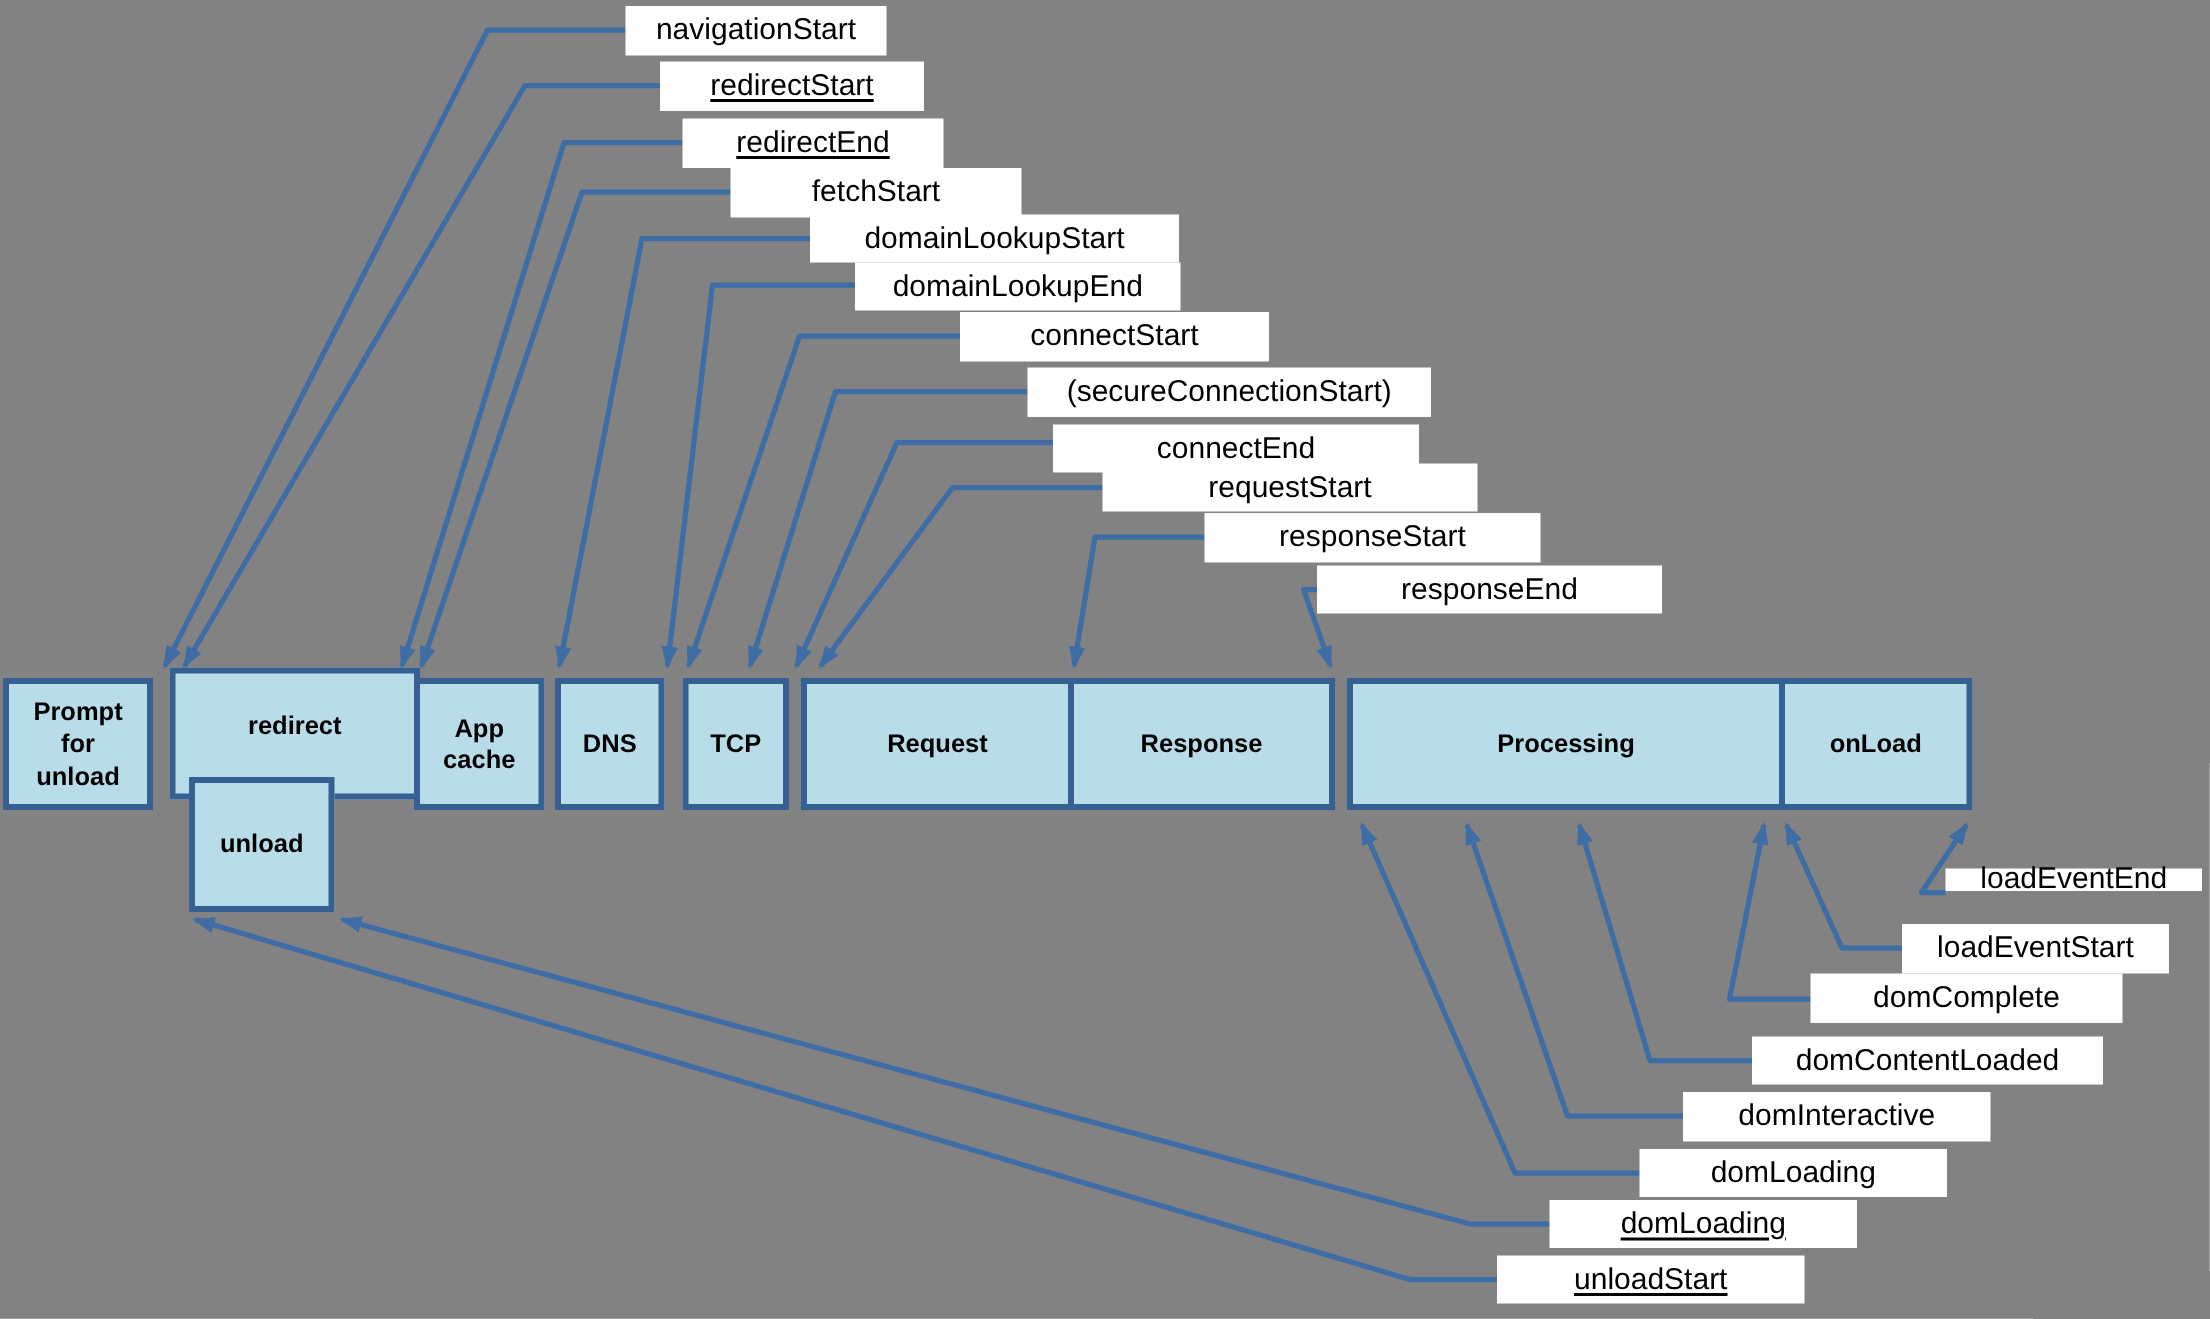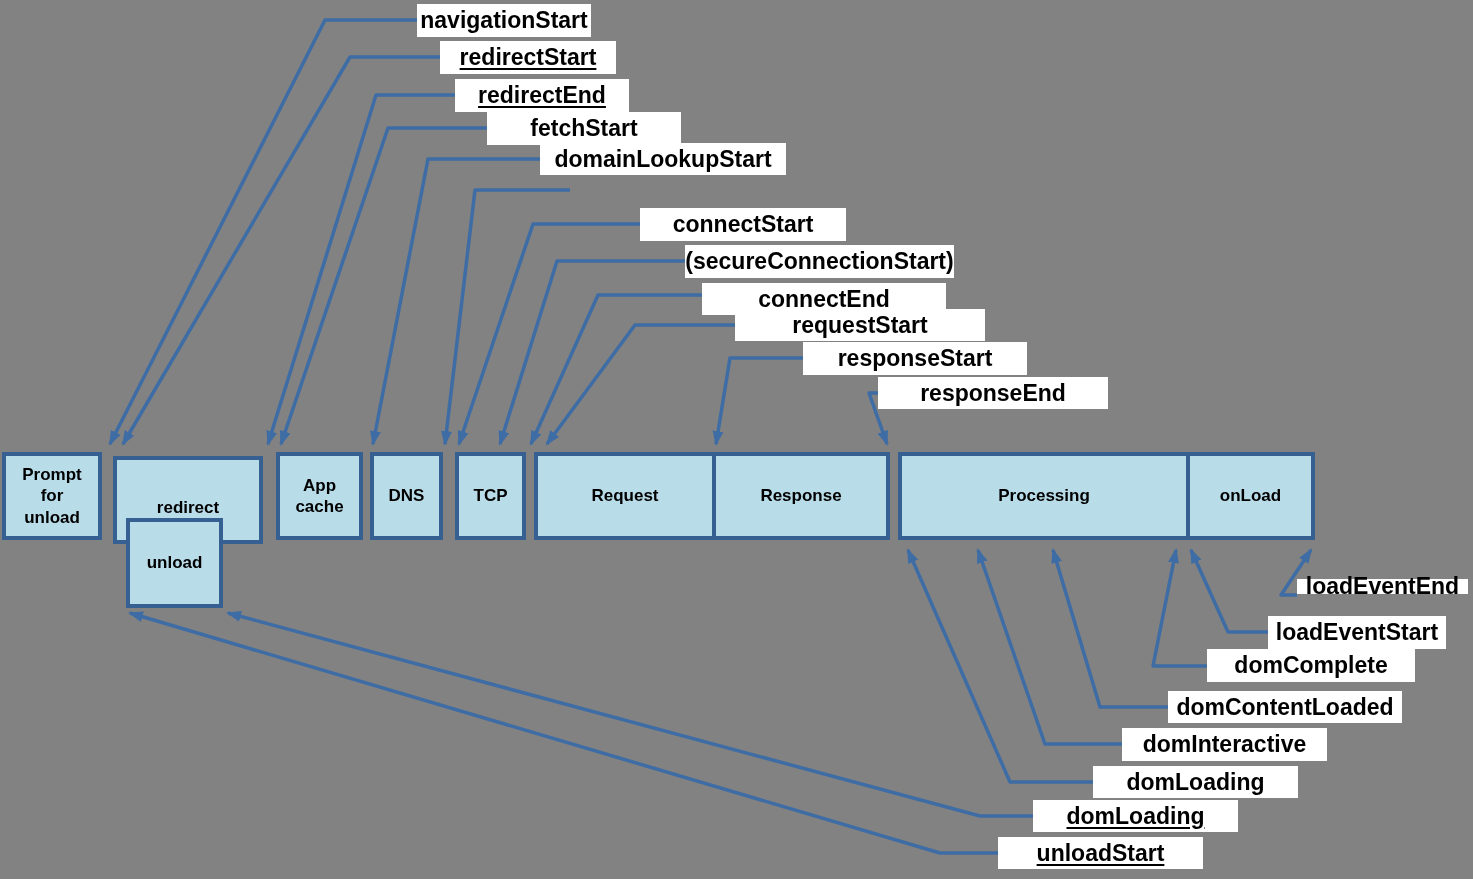--- a/index.html
+++ b/index.html
@@ -39,43 +39,43 @@
     stroke:#3e6ca5;
     stroke-width:3.5;
     stroke-linejoin:round;
   }
   
   .elabel{
     position:absolute;
     box-sizing:border-box;
     background:#ffffff;
     color:#000;
-    font-weight:bold;
-    font-size:23px;
+    font-weight:normal;
+    font-size:20px;
     display:flex;
     align-items:center;
     justify-content:center;
     text-align:center;
     z-index:4;
   }
   .elabel.u{
     text-decoration:underline;
     text-decoration-thickness:2px;
     text-underline-offset:3px;
   }
 </style>
 </head>
 <body>
 
 <div id="stage">
 
   <div class="tbox" style="left:2px;top:452px;width:100px;height:88px">Prompt
 for
 unload</div>
-  <div class="tbox" style="left:113px;top:456px;width:150px;height:88px;align-items:flex-start;padding-top:37px">redirect</div>
+  <div class="tbox" style="left:113px;top:445px;width:167px;height:88px;align-items:flex-start;padding-top:24px">redirect</div>
   <div class="tbox overlay" style="left:126px;top:518px;width:97px;height:90px">unload</div>
   <div class="tbox" style="left:276px;top:452px;width:87px;height:88px">App
 cache</div>
   <div class="tbox" style="left:370px;top:452px;width:73px;height:88px">DNS</div>
   <div class="tbox" style="left:455px;top:452px;width:71px;height:88px">TCP</div>
   <div class="tbox" style="left:534px;top:452px;width:182px;height:88px">Request</div>
   <div class="tbox" style="left:712px;top:452px;width:178px;height:88px">Response</div>
   <div class="tbox" style="left:898px;top:452px;width:292px;height:88px">Processing</div>
   <div class="tbox" style="left:1186px;top:452px;width:129px;height:88px">onLoad</div>
 
@@ -105,20 +105,21 @@
     <polyline points="1093,782 1010,782 908,550" marker-end="url(#ah)"></polyline>
     <polyline points="1033,816 980,816 228,613" marker-end="url(#ah)"></polyline>
     <polyline points="998,853 940,853 130,613" marker-end="url(#ah)"></polyline>
   </svg>
 
   <div class="elabel" style="left:417px;top:4px;width:174px;height:33px">navigationStart</div>
   <div class="elabel u" style="left:440px;top:41px;width:176px;height:33px">redirectStart</div>
   <div class="elabel u" style="left:455px;top:79px;width:174px;height:33px">redirectEnd</div>
   <div class="elabel" style="left:487px;top:112px;width:194px;height:33px">fetchStart</div>
   <div class="elabel" style="left:540px;top:143px;width:246px;height:32px">domainLookupStart</div>
+  <div class="elabel" style="left:570px;top:175px;width:217px;height:32px">domainLookupEnd</div>
   <div class="elabel" style="left:640px;top:208px;width:206px;height:33px">connectStart</div>
   <div class="elabel" style="left:685px;top:245px;width:269px;height:33px">(secureConnectionStart)</div>
   <div class="elabel" style="left:702px;top:283px;width:244px;height:32px">connectEnd</div>
   <div class="elabel" style="left:735px;top:309px;width:250px;height:32px">requestStart</div>
   <div class="elabel" style="left:803px;top:342px;width:224px;height:33px">responseStart</div>
   <div class="elabel" style="left:878px;top:377px;width:230px;height:32px">responseEnd</div>
 
   <div class="elabel" style="left:1297px;top:579px;width:171px;height:15px">loadEventEnd</div>
   <div class="elabel" style="left:1268px;top:616px;width:178px;height:33px">loadEventStart</div>
   <div class="elabel" style="left:1207px;top:649px;width:208px;height:33px">domComplete</div>

